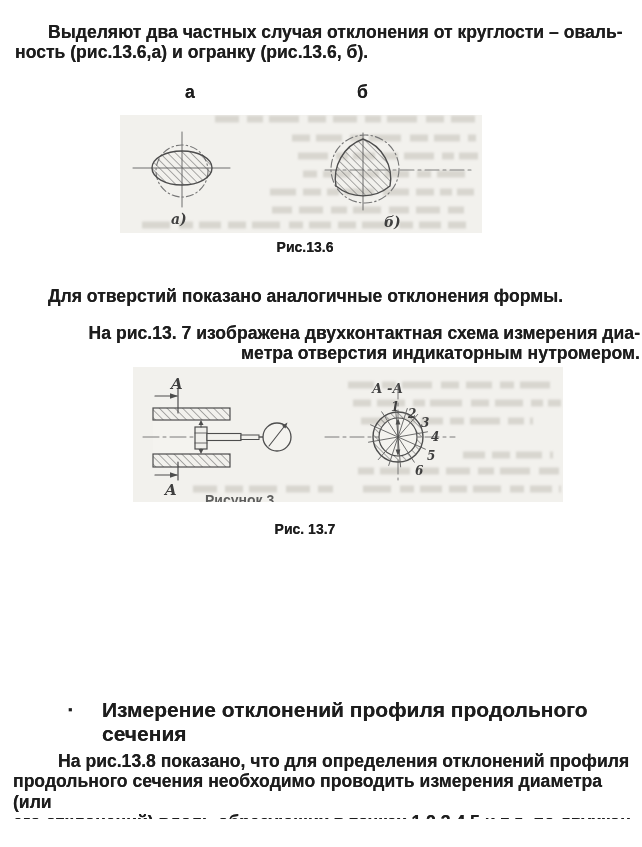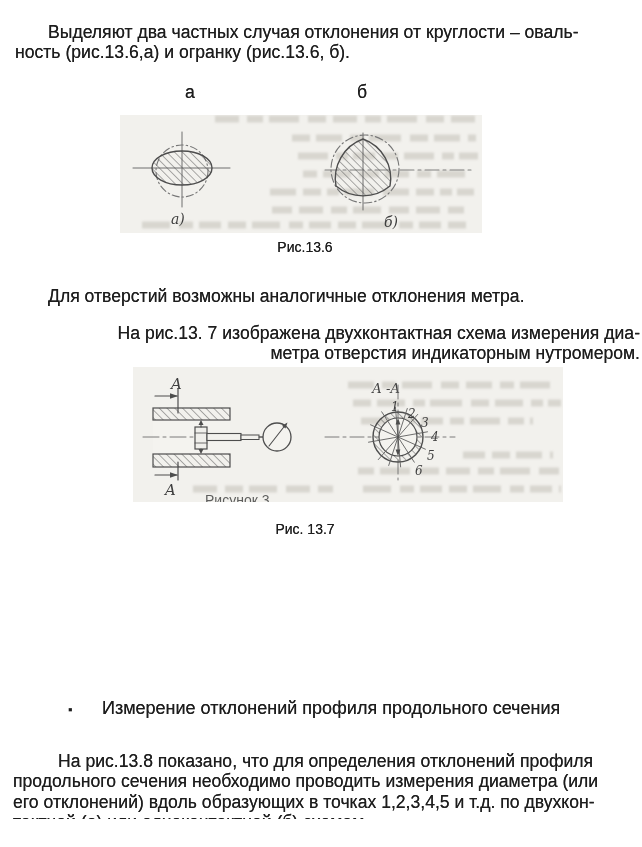--- a/index.html
+++ b/index.html
@@ -1,36 +1,36 @@
 <!DOCTYPE html>
 <html><head>
 <meta charset="utf-8">
 <style>
   html,body{margin:0;padding:0;background:#ffffff;}
   #page{
     position:relative;width:642px;height:819px;background:#ffffff;overflow:hidden;
-    font-family:"Liberation Sans","DejaVu Sans",sans-serif;color:#1d1d1d;
+    font-family:"Liberation Sans","DejaVu Sans",sans-serif;color:#1d1d1d;font-weight:bold;
   }
   .para{
     position:absolute;font-size:17.6px;line-height:20.4px;white-space:pre-line;
     text-shadow:0 0 0.5px rgba(25,25,25,0.85);
   }
   .indent33{text-indent:33px;}
   .indent45{text-indent:45px;}
   .caption{
     position:absolute;left:15px;width:580px;text-align:center;font-size:14px;
     text-shadow:0 0 0.5px rgba(25,25,25,0.85);
   }
   .fig-col-label{
     position:absolute;font-size:17.6px;text-shadow:0 0 0.5px rgba(25,25,25,0.85);
   }
   .scan{position:absolute;background:#f2f1ed;}
   .scan svg{display:block;}
   .bullet-marker{position:absolute;font-size:13px;line-height:13px;}
-  .bullet-text{position:absolute;font-size:18px;text-shadow:0 0 0.5px rgba(25,25,25,0.85);}
+  .bullet-text{position:absolute;font-size:21px;text-shadow:0 0 0.5px rgba(25,25,25,0.85);}
 </style>
 </head>
 <body>
 
 <div id="page">
 
   <div class="para indent33" style="left:15px;top:22px;width:625px;">Выделяют два частных случая отклонения от круглости – оваль-
 ность  (рис.13.6,а)  и огранку (рис.13.6, б).</div>
 
   <div class="fig-col-label" style="left:185px;top:82px;">а</div>
@@ -70,21 +70,21 @@
         <line x1="0" y1="-37" x2="0" y2="40" stroke="#6e6e6e" stroke-width="1"></line>
         <circle cx="2" cy="-1" r="34" fill="none" stroke="#767676" stroke-width="1.1" stroke-dasharray="8 3 1.5 3"></circle>
         <path d="M 0 -31 A 42 42 0 0 1 27 16 A 42 42 0 0 1 -27 16 A 42 42 0 0 1 0 -31 Z" fill="url(#hatchA)" stroke="#4d4d4d" stroke-width="1.4"></path>
         <text x="21" y="57" font-size="14" font-style="italic" font-family="DejaVu Serif, serif" fill="#3f3f3f">б)</text>
       </g>
     </svg>
   </div>
 
   <div class="caption" style="top:239px;">Рис.13.6</div>
 
-  <div class="para indent33" style="left:15px;top:286px;width:625px;">Для отверстий возможны аналогичные отклонения метра.</div>
+  <div class="para indent33" style="left:15px;top:286px;width:625px;">Для отверстий показано аналогичные отклонения формы.</div>
 
   <div class="para indent33" style="left:15px;top:323px;width:625px;text-align:right;">На рис.13. 7 изображена двухконтактная схема измерения  диа-
 метра  отверстия  индикаторным  нутромером.</div>
 
   <div class="scan" style="left:133px;top:367px;width:430px;height:135px;">
     <svg width="430" height="135" viewBox="0 0 430 135">
       <defs>
         <pattern id="hatchB" patternUnits="userSpaceOnUse" width="5.5" height="5.5" patternTransform="rotate(-45)">
           <line x1="0" y1="0" x2="0" y2="5.5" stroke="#5b5b5b" stroke-width="1"></line>
         </pattern>

